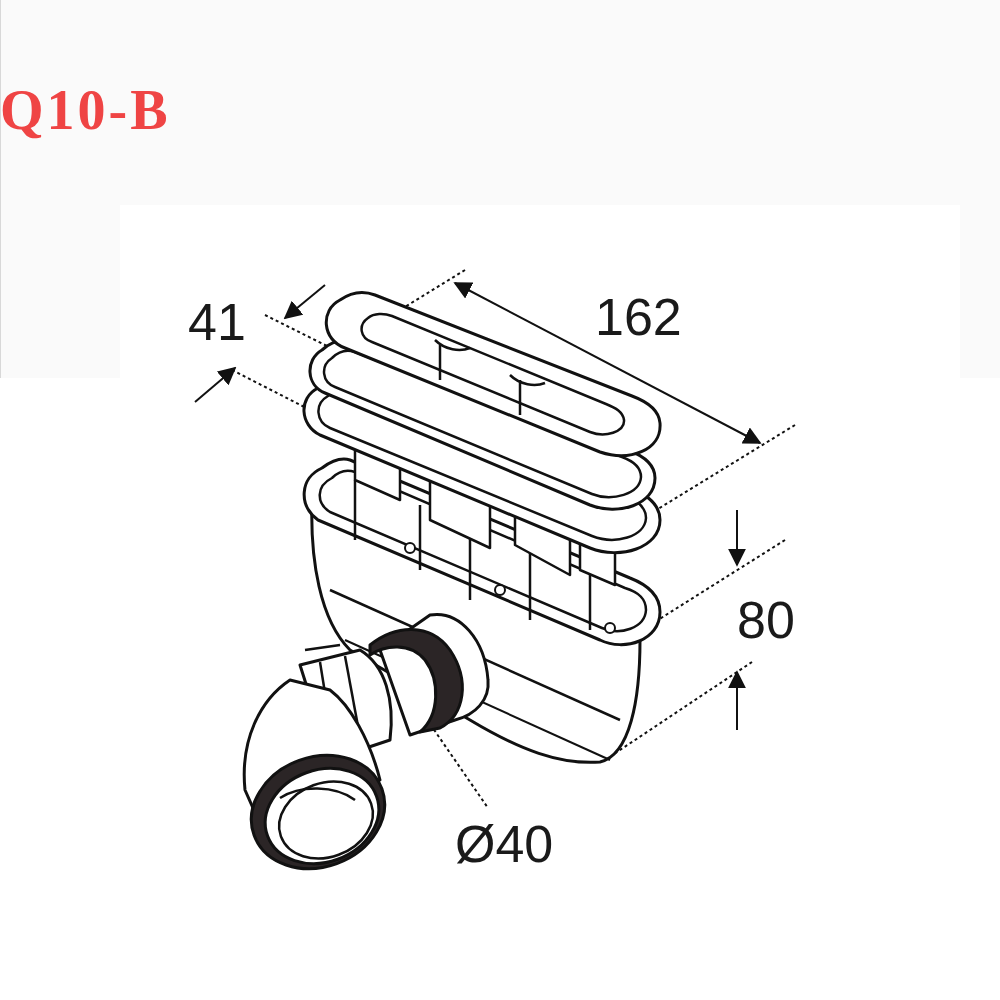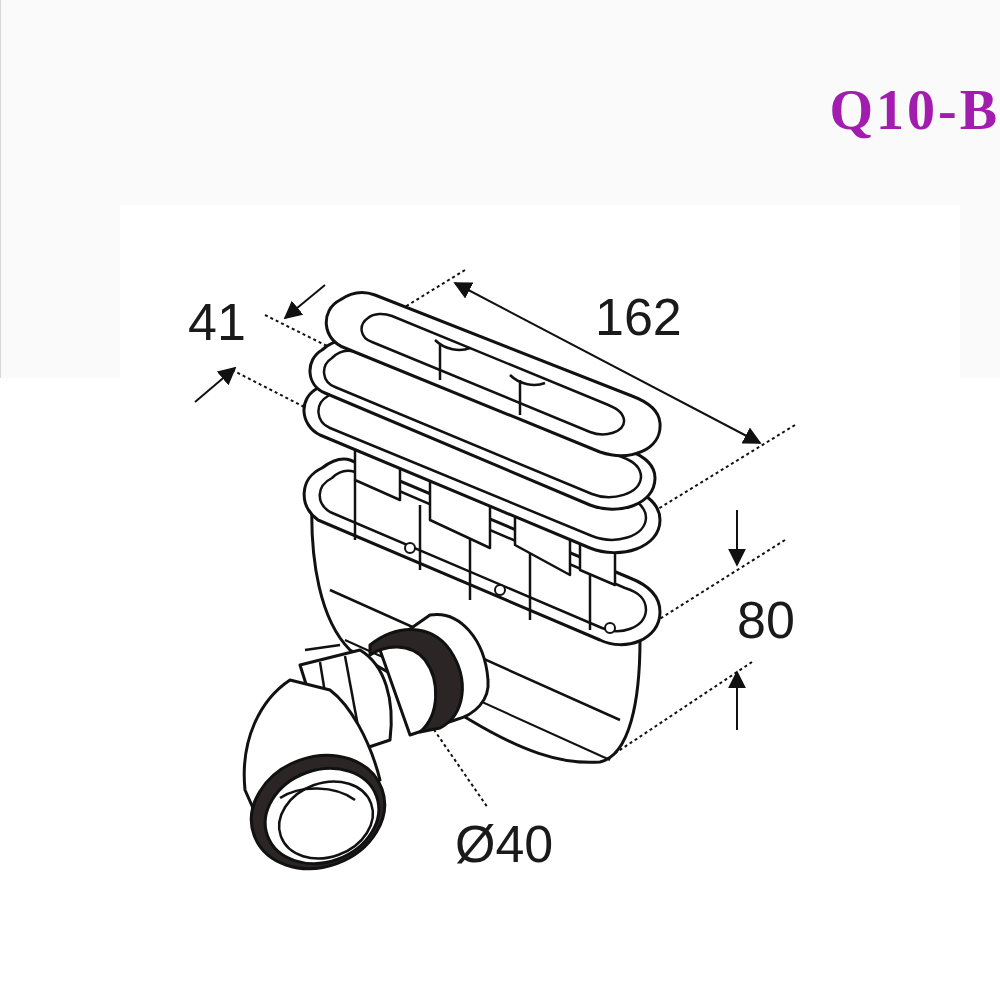--- a/index.html
+++ b/index.html
@@ -1,19 +1,19 @@
 <!DOCTYPE html>
 <html><head>
   <meta charset="utf-8">
   <style>
     html, body { margin: 0; padding: 0; background: #ffffff; }
     body { width: 1000px; height: 1000px; position: relative; overflow: hidden; font-family: "Liberation Sans", sans-serif; }
     .backdrop-top { position: absolute; left: 0; top: 0; width: 1000px; height: 378px; background: #fafafa; border-left: 1px solid #d8d8d8; }
     .backdrop-inner { position: absolute; left: 120px; top: 205px; width: 840px; height: 720px; background: #ffffff; }
-    .title { position: absolute; left: 0; top: 78px; width: 1000px; text-align: right; font-family: "Liberation Serif", "DejaVu Serif", serif; font-weight: bold; font-size: 56px; color: #a21caf; letter-spacing: 3px; }
+    .title { position: absolute; left: 0; top: 78px; width: 1000px; text-align: left; font-family: "Liberation Serif", "DejaVu Serif", serif; font-weight: bold; font-size: 56px; color: #ef4444; letter-spacing: 3px; }
     svg.drawing { position: absolute; left: 0; top: 0; width: 1000px; height: 1000px; }
     .dim { font-family: "Liberation Sans", "DejaVu Sans", sans-serif; font-size: 52px; fill: #1a1a1a; }
   </style>
 </head>
 <body>
 
 <div class="backdrop-top"></div>
 <div class="backdrop-inner"></div>
 
 <div class="title">Q10-B</div>

